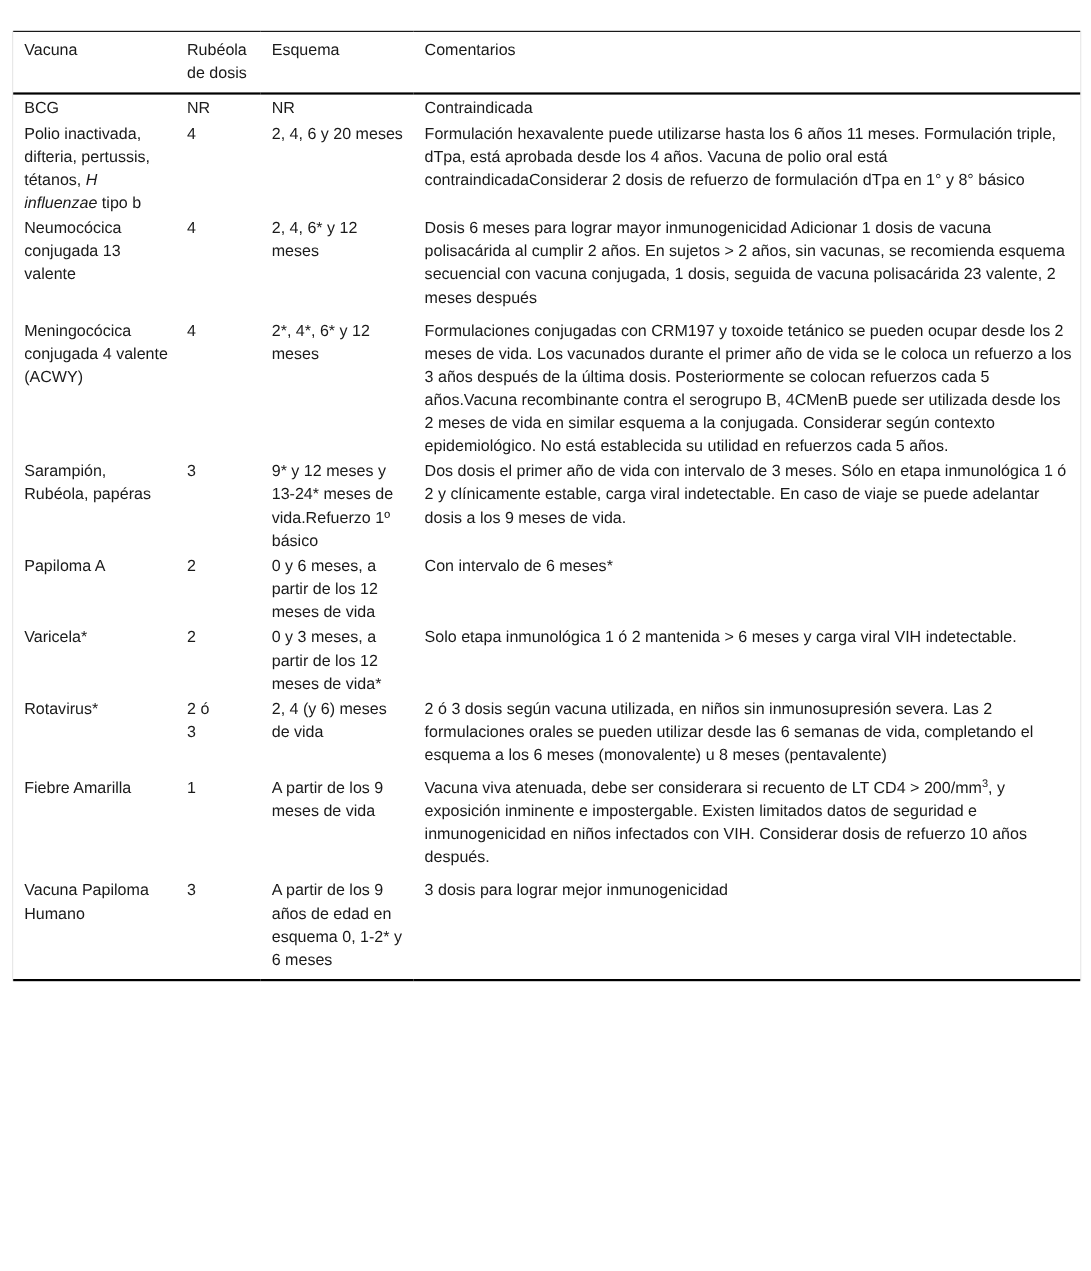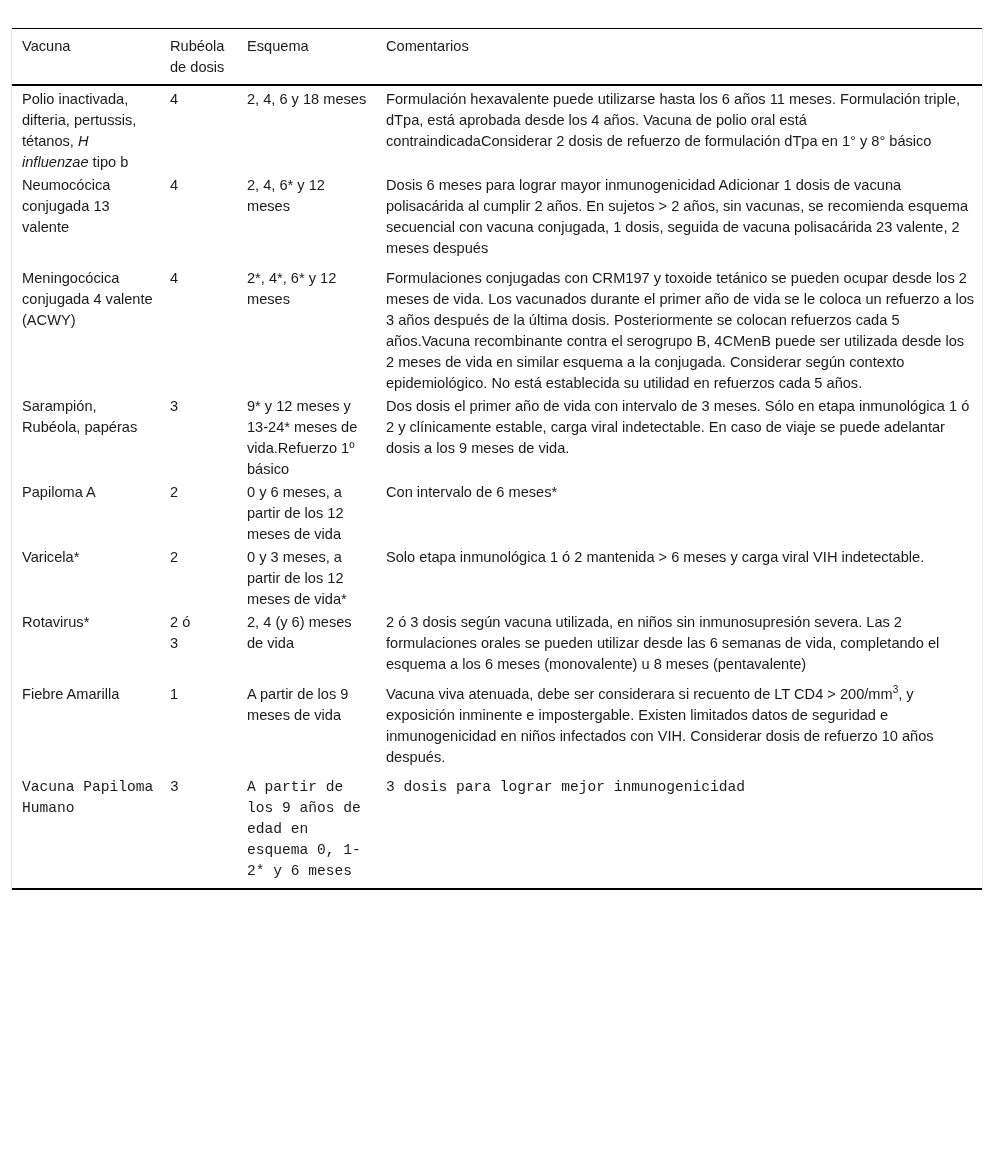--- a/index.html
+++ b/index.html
@@ -50,21 +50,21 @@
     td {
       padding-top: 2px;
       padding-bottom: 0px;
     }
     tbody tr:first-child td { padding-top: 3px; }
     col.c1 { width: 148px; }
     col.c2 { width: 77px; }
     col.c3 { width: 139px; }
     col.c4 { width: auto; }
     .row-gap td { padding-bottom: 7px; }
-    .last td { padding-bottom: 6px; font-family: Liberation Mono, monospace; }
+    .last td { padding-bottom: 6px; }
     em { font-style: italic; }
     sup { font-size: 10px; line-height: 0; vertical-align: 6px; }
   </style>
 </head>
 <body>
 
 <div class="table-wrap">
   <table>
     <colgroup>
       <col class="c1">
@@ -75,23 +75,29 @@
     <thead>
       <tr>
         <th>Vacuna</th>
         <th style="padding-right:4px;">Rubéola de dosis</th>
         <th>Esquema</th>
         <th>Comentarios</th>
       </tr>
     </thead>
     <tbody>
       <tr>
+        <td>BCG</td>
+        <td>NR</td>
+        <td>NR</td>
+        <td>Contraindicada</td>
+      </tr>
+      <tr>
         <td><span>Polio inactivada, difteria, pertussis, tétanos, </span><em>H influenzae</em><span> tipo b</span></td>
         <td>4</td>
-        <td>2, 4, 6 y 18 meses</td>
+        <td>2, 4, 6 y 20 meses</td>
         <td>Formulación hexavalente puede utilizarse hasta los 6 años 11 meses. Formulación triple, dTpa, está aprobada desde los 4 años. Vacuna de polio oral está contraindicadaConsiderar 2 dosis de refuerzo de formulación dTpa en 1° y 8° básico</td>
       </tr>
       <tr class="row-gap">
         <td>Neumocócica conjugada 13 valente</td>
         <td>4</td>
         <td>2, 4, 6* y 12 meses</td>
         <td>Dosis 6 meses para lograr mayor inmunogenicidad Adicionar 1 dosis de vacuna polisacárida al cumplir 2 años. En sujetos &gt; 2 años, sin vacunas, se recomienda esquema secuencial con vacuna conjugada, 1 dosis, seguida de vacuna polisacárida 23 valente, 2 meses después</td>
       </tr>
       <tr>
         <td>Meningocócica conjugada 4 valente (ACWY)</td>

